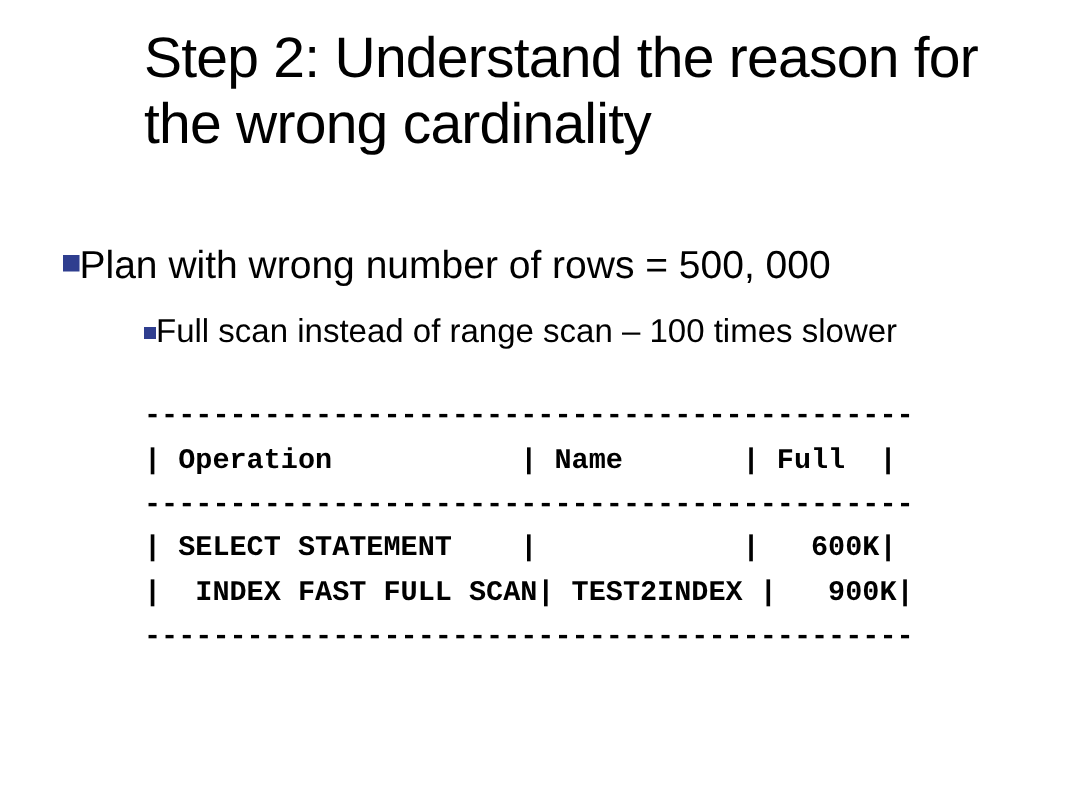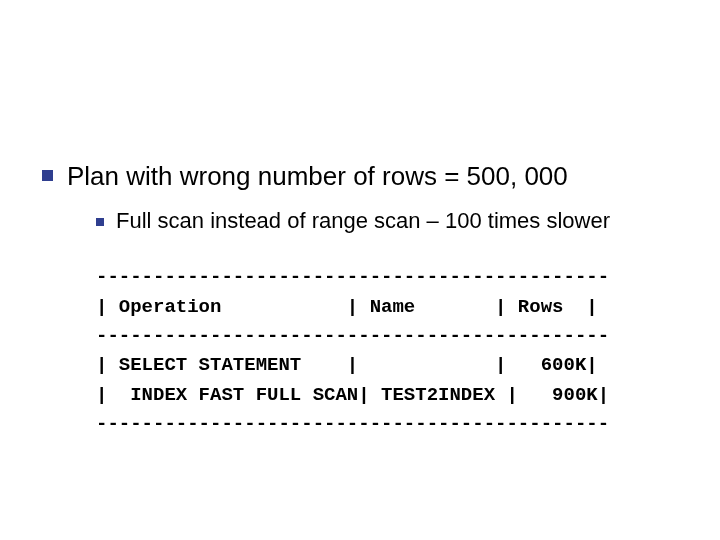--- a/index.html
+++ b/index.html
@@ -30,29 +30,27 @@
   }
   .body {
     position: absolute;
     left: 42px;
     top: 160px;
     width: 640px;
   }
   .lvl1 {
     display: flex;
     align-items: flex-start;
-    gap: 14px;
     font-size: 26px;
     line-height: 1.25;
     margin-bottom: 14px;
   }
   .lvl2 {
     display: flex;
     align-items: flex-start;
-    gap: 12px;
     font-size: 22px;
     line-height: 1.3;
     margin-left: 54px;
     margin-bottom: 28px;
   }
   .bullet-sq {
     width: 11px;
     height: 11px;
     background: #2f3e8f;
     margin-top: 10px;
@@ -71,35 +69,36 @@
     font-weight: bold;
     white-space: pre;
     letter-spacing: 0px;
   }
 </style>
 </head>
 <body>
 
 <div class="slide">
 
+  <div class="title">Step 2: Understand the reason for the wrong cardinality</div>
 
   <div class="body">
 
     <div class="lvl1">
       <span class="bullet-sq"></span>
       <span>Plan with wrong number of rows = 500, 000</span>
     </div>
 
     <div class="lvl2">
       <span class="bullet-sq small"></span>
       <span>Full scan instead of range scan – 100 times slower</span>
     </div>
 
     <div class="plan-block"><span>---------------------------------------------</span>
-<span>| Operation           | Name       | Rows  |</span>
+<span>| Operation           | Name       | Full  |</span>
 <span>---------------------------------------------</span>
 <span>| SELECT STATEMENT    |            |   600K|</span>
 <span>|  INDEX FAST FULL SCAN| TEST2INDEX |   900K|</span>
 <span>---------------------------------------------</span></div>
 
   </div>
 
 </div>
 
 </body></html>

